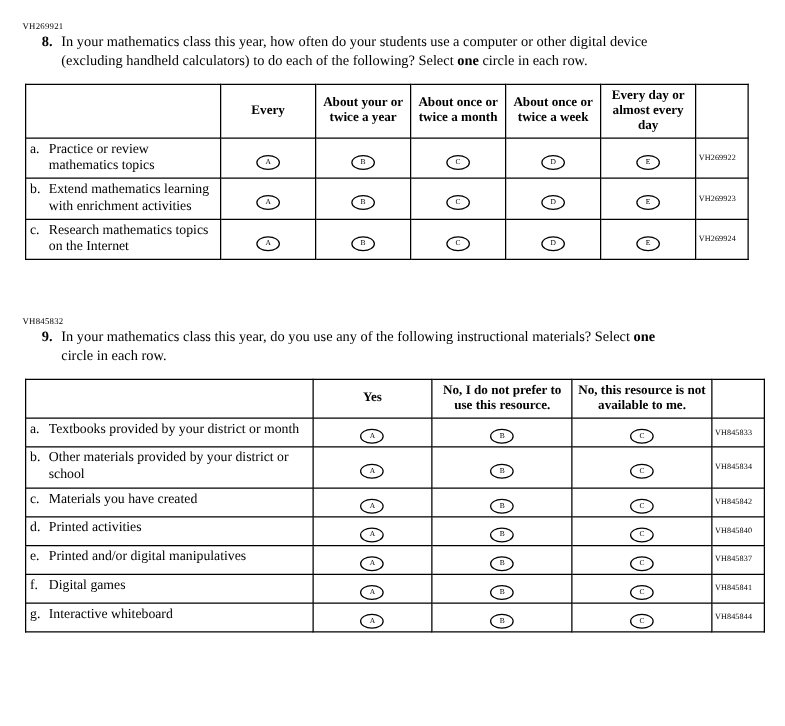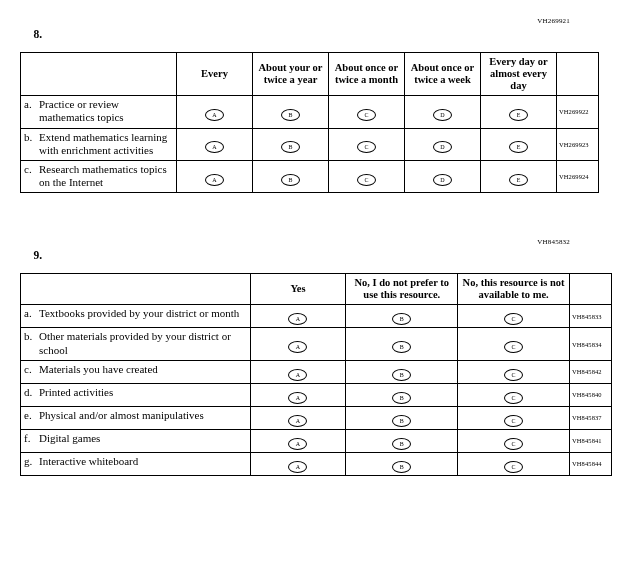--- a/index.html
+++ b/index.html
@@ -7,21 +7,21 @@
     width:628px;height:581px;
     font-family:"Liberation Serif", serif;
     color:#000;
     box-sizing:border-box;
     overflow:hidden;
   }
   .page{padding:16px 16px 0 18px;box-sizing:border-box;}
   .vh-code{
     font-size:7px;
     letter-spacing:.2px;
-    text-align:right;
+    text-align:left;
     padding-right:42px;
     line-height:1;
   }
   .question{margin-top:2px;}
   .qtext{
     display:flex;
     font-size:11.5px;
     line-height:1.3;
     margin:2px 0 10px 6px;
   }
@@ -88,20 +88,21 @@
 </style>
 </head>
 <body>
 
 <div class="page">
 
   <div class="question q8-block">
     <div class="vh-code">VH269921</div>
     <div class="qtext">
       <span class="qnum">8.</span>
+      <span class="qbody"><span>In your mathematics class this year, how often do your students use a computer or other digital device (excluding handheld calculators) to do each of the following? Select </span><b>one</b><span> circle in each row.</span></span>
     </div>
 
     <table>
       <thead>
         <tr>
           <th class="c8-item"></th>
           <th class="c8-ans">Every</th>
           <th class="c8-ans">About your or twice a year</th>
           <th class="c8-ans">About once or twice a month</th>
           <th class="c8-ans">About once or twice a week</th>
@@ -153,20 +154,21 @@
           <td class="code-cell">VH269924</td>
         </tr>
       </tbody>
     </table>
   </div>
 
   <div class="question">
     <div class="vh-code">VH845832</div>
     <div class="qtext">
       <span class="qnum">9.</span>
+      <span class="qbody"><span>In your mathematics class this year, do you use any of the following instructional materials? Select </span><b>one</b><span> circle in each row.</span></span>
     </div>
 
     <table>
       <thead>
         <tr>
           <th class="c9-item"></th>
           <th class="c9-yes">Yes</th>
           <th class="c9-no">No, I do not prefer to use this resource.</th>
           <th class="c9-no">No, this resource is not available to me.</th>
           <th class="c-code"></th>
@@ -218,21 +220,21 @@
           </td>
           <td class="bubble-cell"><span class="bubble">A</span></td>
           <td class="bubble-cell"><span class="bubble">B</span></td>
           <td class="bubble-cell"><span class="bubble">C</span></td>
           <td class="code-cell">VH845840</td>
         </tr>
         <tr>
           <td class="item">
             <span class="row-flex">
                 <span class="letter">e.</span>
-                <span class="lbl">Physical and/or almost manipulatives</span>
+                <span class="lbl">Printed and/or digital manipulatives</span>
               </span>
           </td>
           <td class="bubble-cell"><span class="bubble">A</span></td>
           <td class="bubble-cell"><span class="bubble">B</span></td>
           <td class="bubble-cell"><span class="bubble">C</span></td>
           <td class="code-cell">VH845837</td>
         </tr>
         <tr>
           <td class="item">
             <span class="row-flex">

